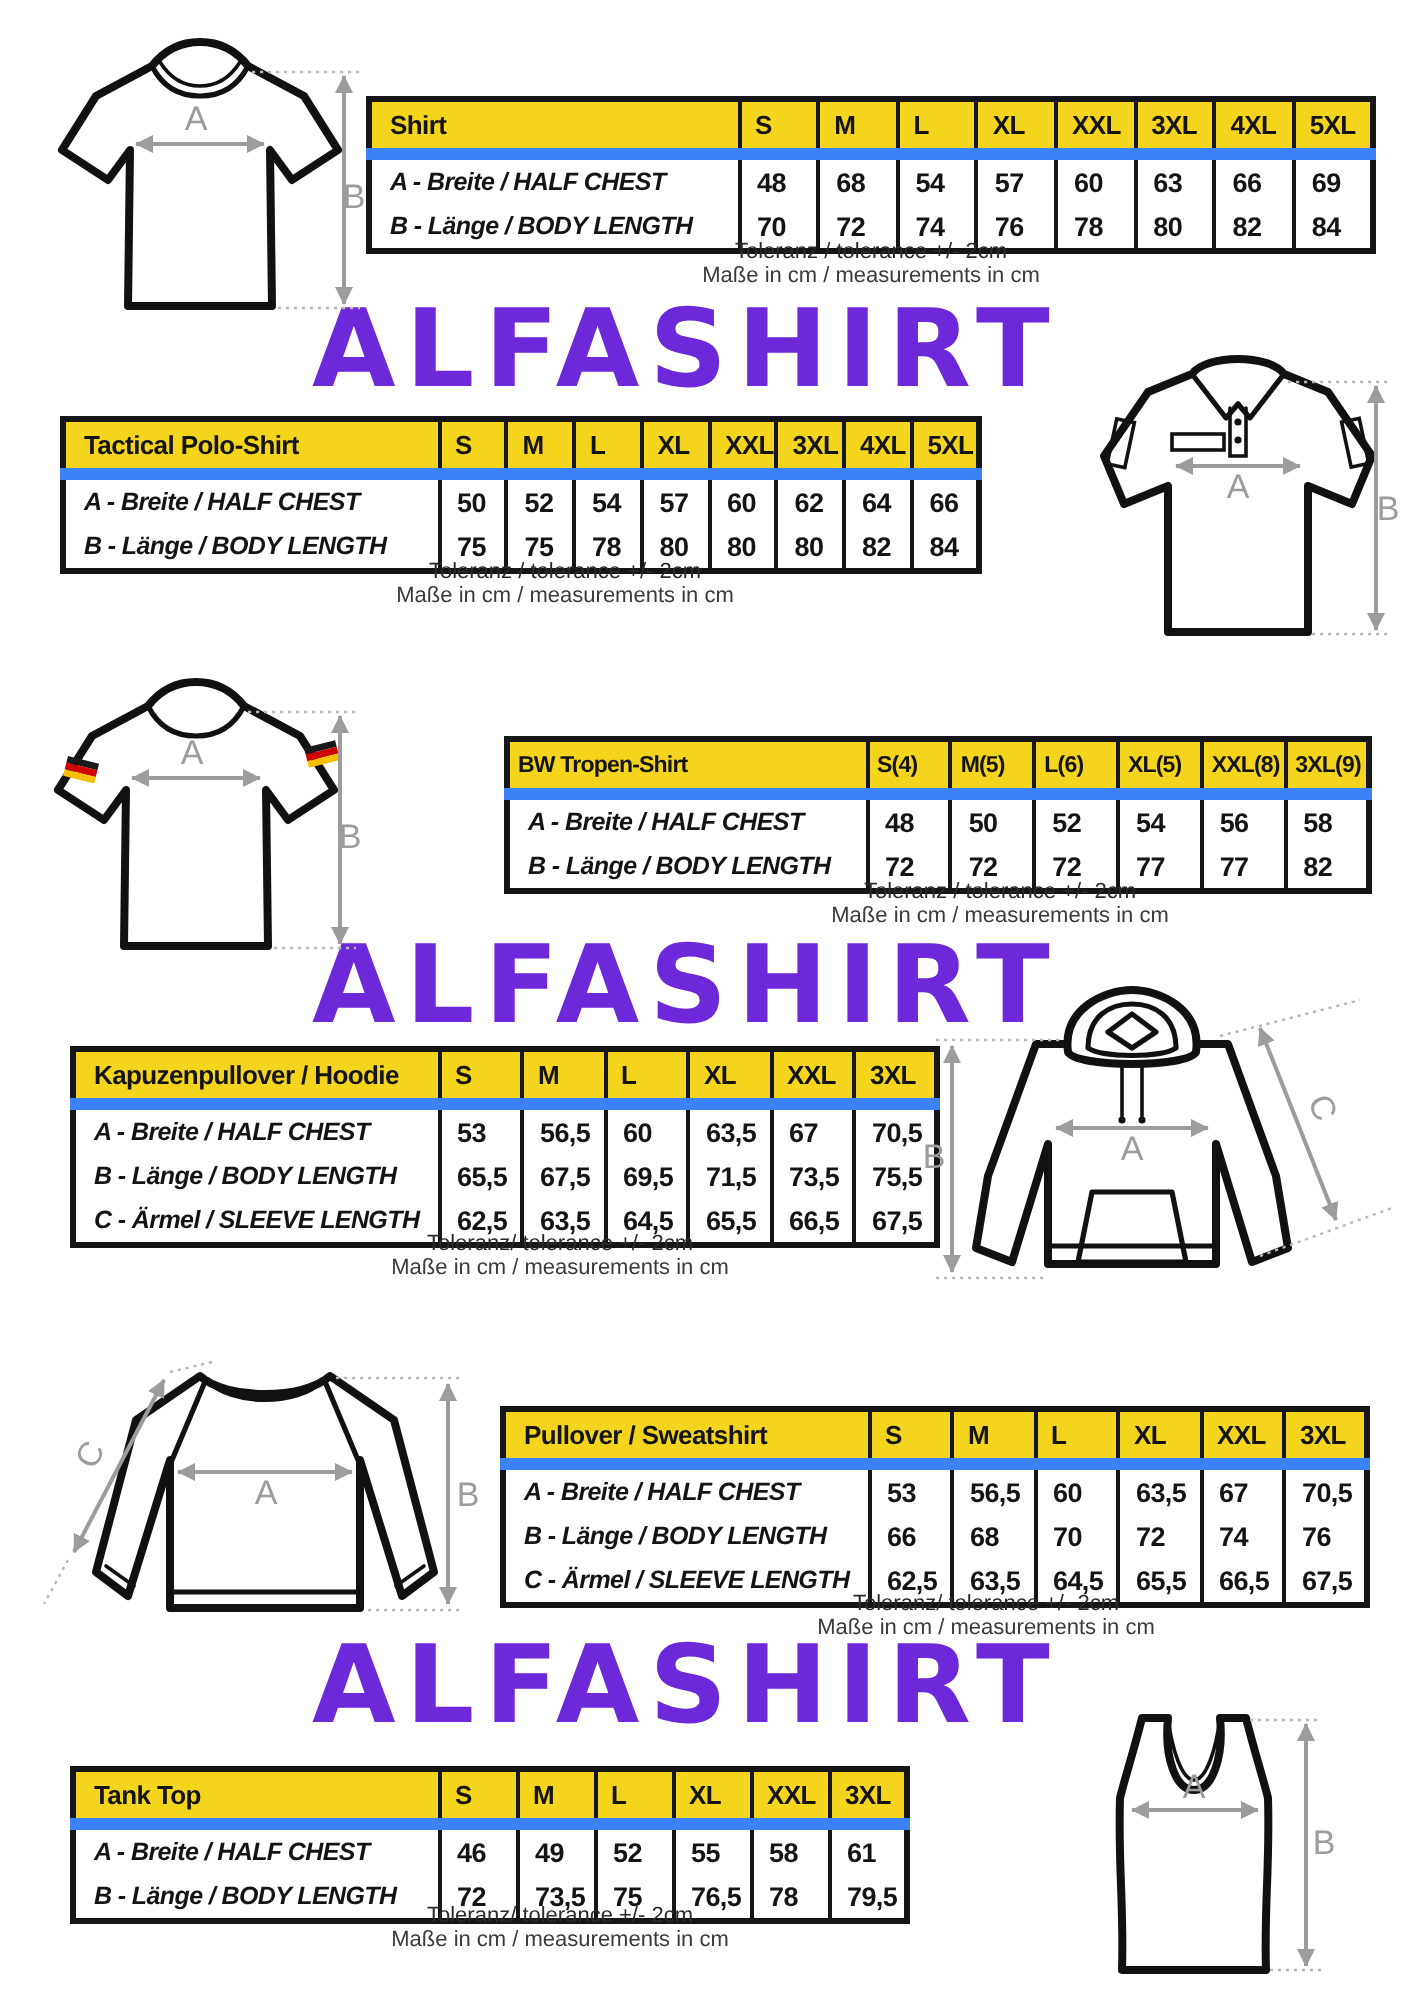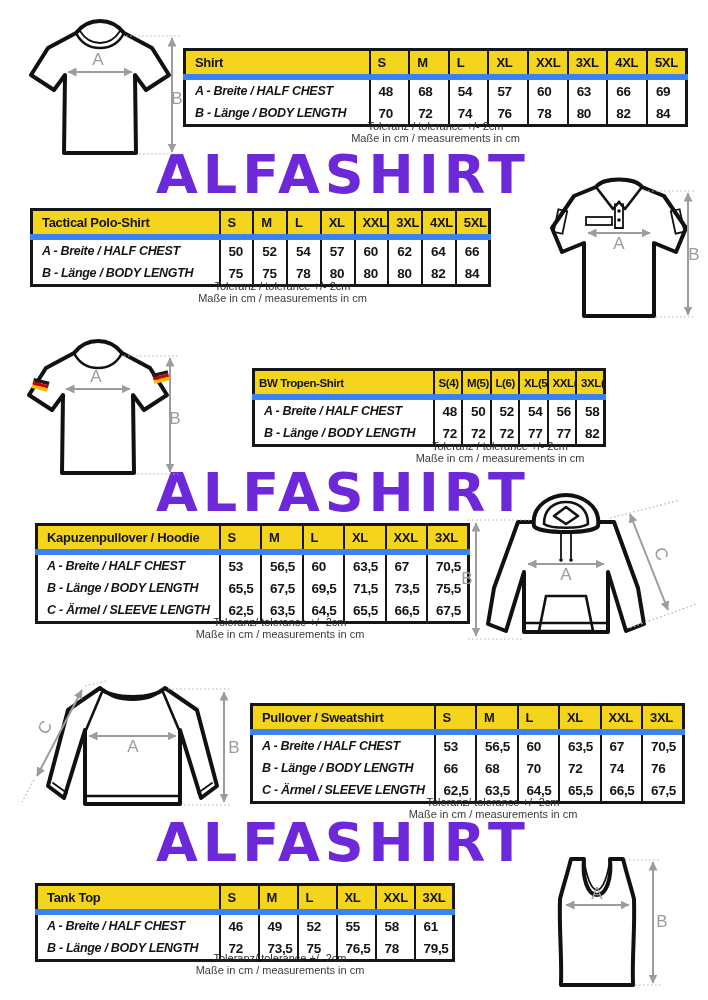--- a/index.html
+++ b/index.html
@@ -246,21 +246,21 @@
       </g>
       <g>
         <line class="dot" x1="104" y1="24" x2="158" y2="24"></line>
         <line class="dot" x1="117" y1="142" x2="158" y2="142"></line>
         <line class="arrow" x1="150" y1="26" x2="150" y2="140" marker-start="url(#mT)" marker-end="url(#mT)"></line>
         <text class="dim" x="155" y="92">B</text>
       </g>
     </svg>
   </div>
 
-  <table class="size-table tight" style="left:252px; top:368px; width:354px;">
+  <table class="size-table tight" style="left:252px; top:368px; width:434px;">
       <colgroup>
         <col style="width: 180px;">
         <col>
         <col>
         <col>
         <col>
         <col>
         <col>
       </colgroup>
       <thead>

